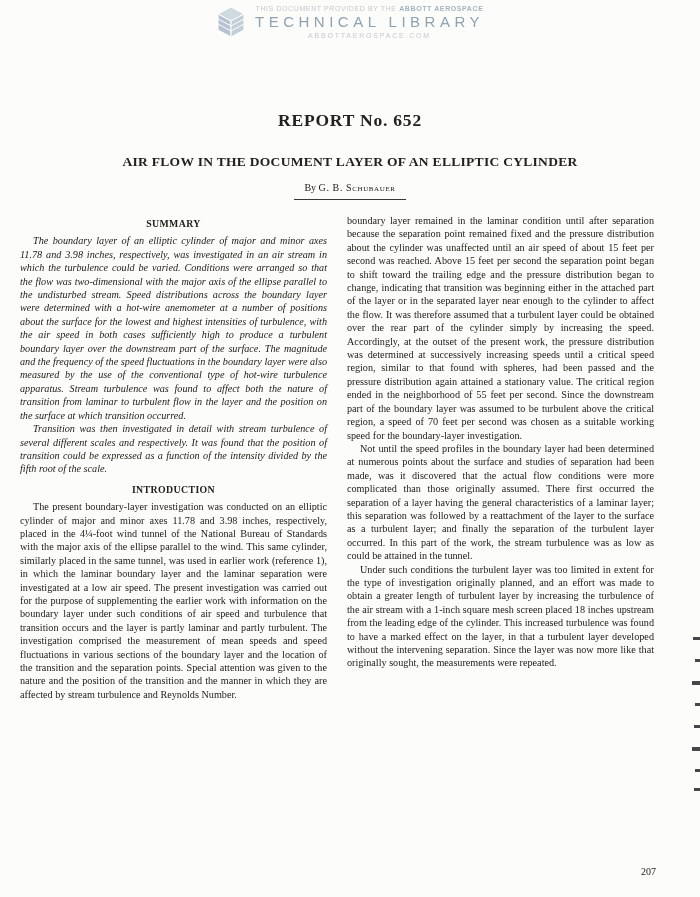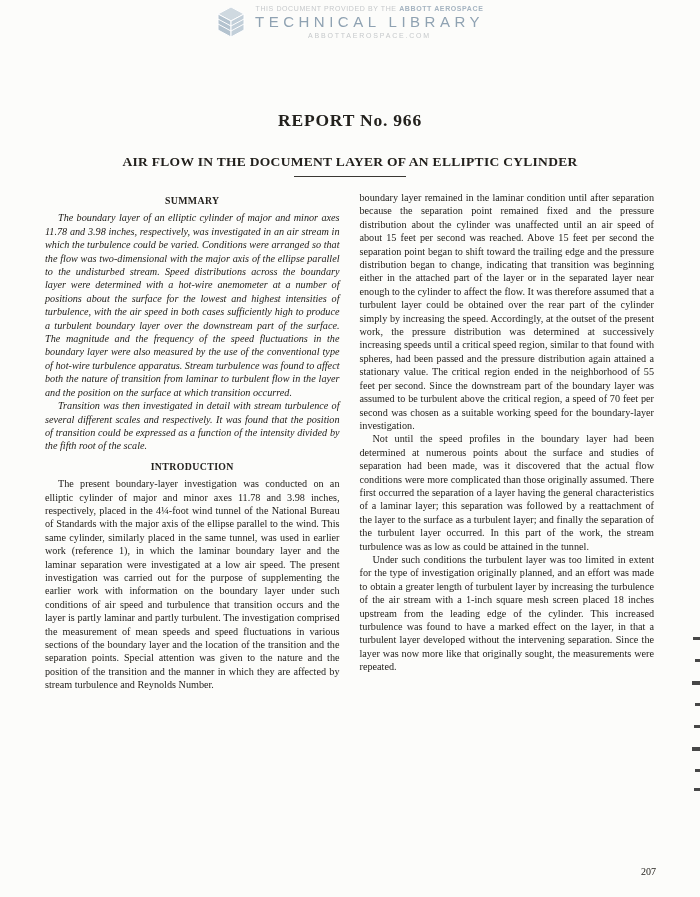--- a/index.html
+++ b/index.html
@@ -28,21 +28,21 @@
   .wm-url { font-size: 7px; letter-spacing: 1.8px; color: #c6c9cb; margin-top: 2px; }
 
   
   .report-no { margin: 110px 0 0; text-align: center; font-size: 17.5px; font-weight: bold; letter-spacing: 0.8px; }
   .doc-title { margin: 23px 0 0; text-align: center; font-size: 13.5px; font-weight: bold; letter-spacing: 0.3px; }
   .byline { margin: 12px 0 0; text-align: center; font-size: 10px; }
   .byline .author { font-variant: small-caps; letter-spacing: 0.6px; }
   .byline-rule { width: 112px; height: 1px; background: #3a3833; margin: 6px auto 0; }
 
   
-  .columns { display: flex; gap: 20px; padding: 14px 46px 0 45px; }
+  .columns { display: flex; gap: 20px; padding: 14px 46px 0 20px; }
   .col { width: 50%; font-size: 10.2px; line-height: 13.4px; text-align: justify; }
   .col p { margin: 0; text-indent: 13px; }
   .col p.no-indent { text-indent: 0; }
   .col p.italic { font-style: italic; font-family: Liberation Serif, serif; }
   .sec-heading { text-align: center; font-weight: bold; font-size: 9.8px; letter-spacing: 0.4px; margin: 3px 0 4px; }
   .sec-heading.intro { margin-top: 7px; }
 
   
   .page-number { position: absolute; right: 44px; bottom: 20px; font-size: 10px; }
   .scan-mark { position: absolute; right: 0; background: #474747; }
@@ -65,22 +65,26 @@
     <div class="wm-text">
       <div class="wm-provided">
         <span>THIS DOCUMENT PROVIDED BY THE</span>
         <span class="wm-brand">ABBOTT AEROSPACE</span>
       </div>
       <div class="wm-library">TECHNICAL LIBRARY</div>
       <div class="wm-url">ABBOTTAEROSPACE.COM</div>
     </div>
   </div>
 
-  <h1 class="report-no">REPORT No. 966</h1>
+  <h1 class="report-no">REPORT No. 652</h1>
   <h2 class="doc-title">AIR FLOW IN THE DOCUMENT LAYER OF AN ELLIPTIC CYLINDER</h2>
+  <div class="byline">
+    <span>By</span>
+    <span class="author">G. B. Schubauer</span>
+  </div>
   <div class="byline-rule"></div>
 
   <div class="columns">
 
     <div class="col">
       <div class="sec-heading">SUMMARY</div>
       <p class="italic">The boundary layer of an elliptic cylinder of major and minor axes 11.78 and 3.98 inches, respectively, was investigated in an air stream in which the turbulence could be varied. Conditions were arranged so that the flow was two-dimensional with the major axis of the ellipse parallel to the undisturbed stream. Speed distributions across the boundary layer were determined with a hot-wire anemometer at a number of positions about the surface for the lowest and highest intensities of turbulence, with the air speed in both cases sufficiently high to produce a turbulent boundary layer over the downstream part of the surface. The magnitude and the frequency of the speed fluctuations in the boundary layer were also measured by the use of the conventional type of hot-wire turbulence apparatus. Stream turbulence was found to affect both the nature of transition from laminar to turbulent flow in the layer and the position on the surface at which transition occurred.</p>
       <p class="italic">Transition was then investigated in detail with stream turbulence of several different scales and respectively. It was found that the position of transition could be expressed as a function of the intensity divided by the fifth root of the scale.</p>
       <div class="sec-heading intro">INTRODUCTION</div>
       <p>The present boundary-layer investigation was conducted on an elliptic cylinder of major and minor axes 11.78 and 3.98 inches, respectively, placed in the 4¼-foot wind tunnel of the National Bureau of Standards with the major axis of the ellipse parallel to the wind. This same cylinder, similarly placed in the same tunnel, was used in earlier work (reference 1), in which the laminar boundary layer and the laminar separation were investigated at a low air speed. The present investigation was carried out for the purpose of supplementing the earlier work with information on the boundary layer under such conditions of air speed and turbulence that transition occurs and the layer is partly laminar and partly turbulent. The investigation comprised the measurement of mean speeds and speed fluctuations in various sections of the boundary layer and the location of the transition and the separation points. Special attention was given to the nature and the position of the transition and the manner in which they are affected by stream turbulence and Reynolds Number.</p>

